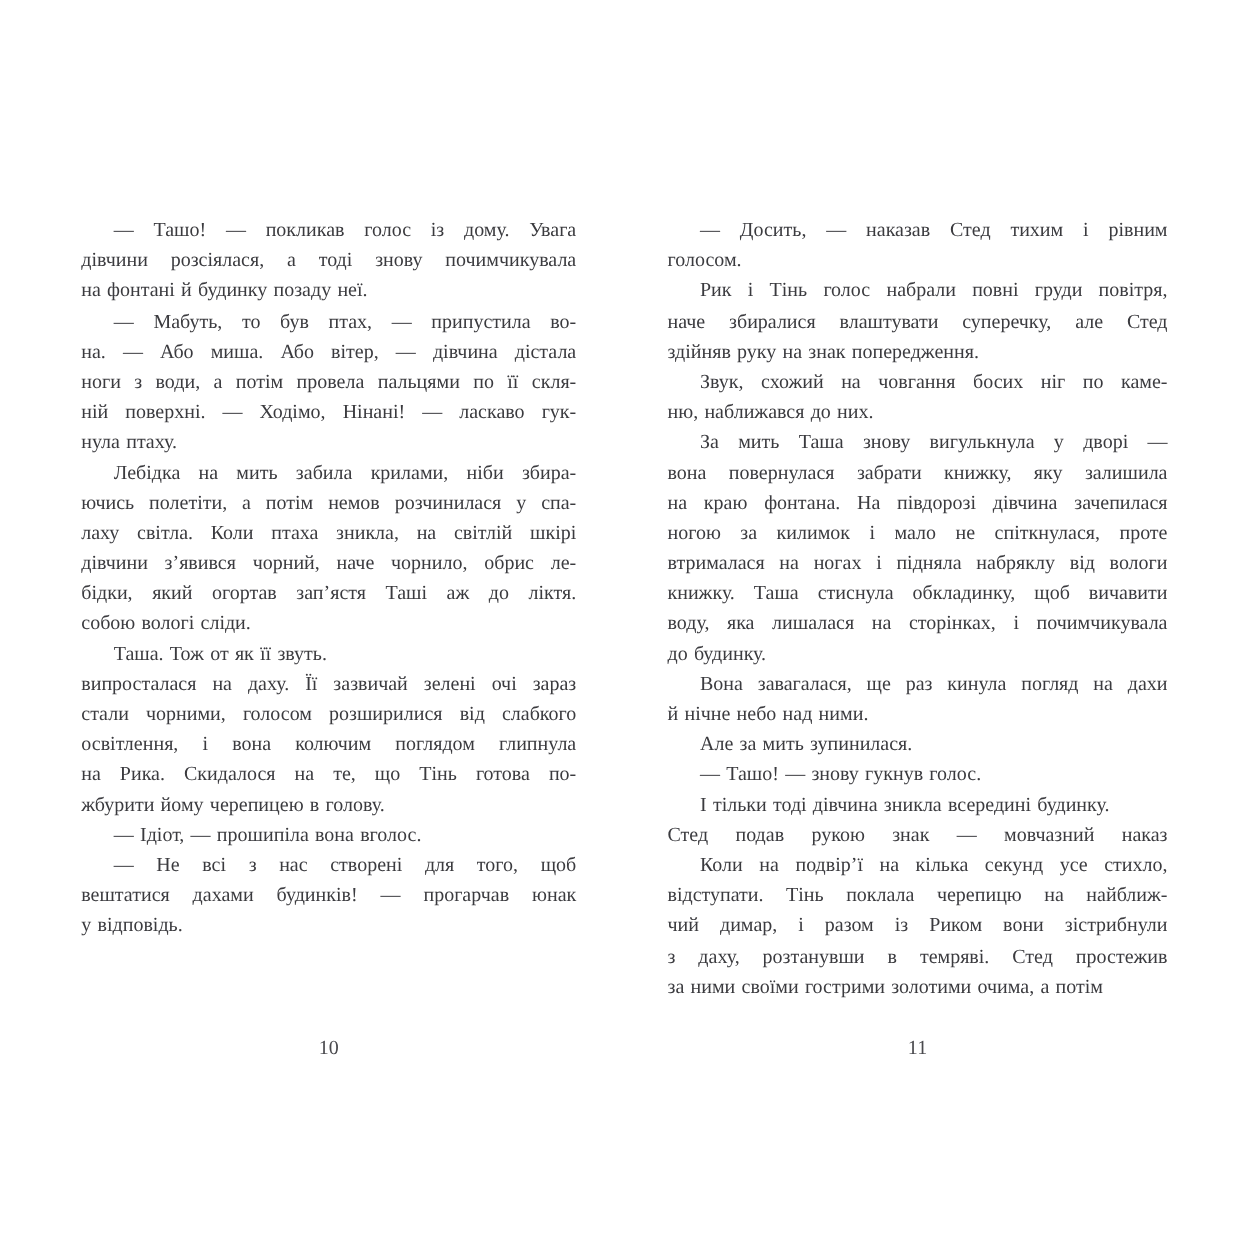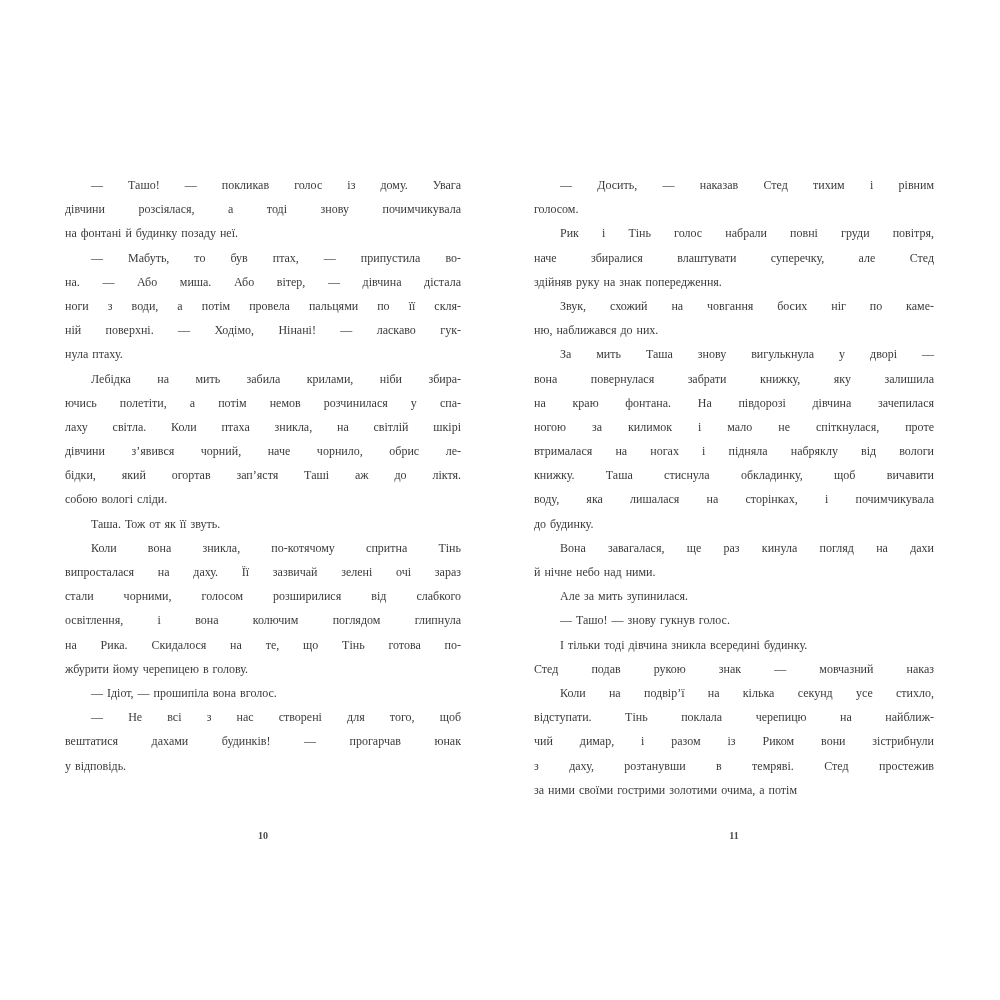--- a/index.html
+++ b/index.html
@@ -20,40 +20,39 @@
   }
   .page {
     position: absolute;
     top: 173px;
     height: 700px;
   }
   .page-left  { left: 65px;  width: 396px; }
   .page-right { left: 534px; width: 400px; }
   .para { margin: 0; padding: 0; }
   .line {
-    font-size: 12px;
+    font-size: 16px;
     line-height: 24.2px;
     height: 24.2px;
     text-align: justify;
     text-align-last: justify;
     word-spacing: 1px;
     white-space: normal;
     overflow: visible;
   }
   .line.p-first { text-indent: 26px; }
   .line.p-last  { text-align-last: left; }
   .page-num {
     position: absolute;
     top: 657px;
     left: 0;
     width: 100%;
     text-align: center;
-    font-size: 10px;
+    font-size: 16px;
     color: #4a4a4e;
-    font-weight: bold;
   }
 </style>
 </head>
 <body>
 
 <div class="spread">
 
   <section class="page page-left">
     <div class="text-block">
         <div class="para">
@@ -73,21 +72,20 @@
           <div class="line">ючись полетіти, а потім немов розчинилася у спа-</div>
           <div class="line">лаху світла. Коли птаха зникла, на світлій шкірі</div>
           <div class="line">дівчини з’явився чорний, наче чорнило, обрис ле-</div>
           <div class="line">бідки, який огортав зап’ястя Таші аж до ліктя.</div>
           <div class="line p-last">собою вологі сліди.</div>
         </div>
         <div class="para">
           <div class="line p-first p-last">Таша. Тож от як її звуть.</div>
         </div>
         <div class="para">
-          <div class="line p-first">Коли вона зникла, по-котячому спритна Тінь</div>
           <div class="line">випросталася на даху. Її зазвичай зелені очі зараз</div>
           <div class="line">стали чорними, голосом розширилися від слабкого</div>
           <div class="line">освітлення, і вона колючим поглядом глипнула</div>
           <div class="line">на Рика. Скидалося на те, що Тінь готова по-</div>
           <div class="line p-last">жбурити йому черепицею в голову.</div>
         </div>
         <div class="para">
           <div class="line p-first p-last">— Ідіот, — прошипіла вона вголос.</div>
         </div>
         <div class="para">

